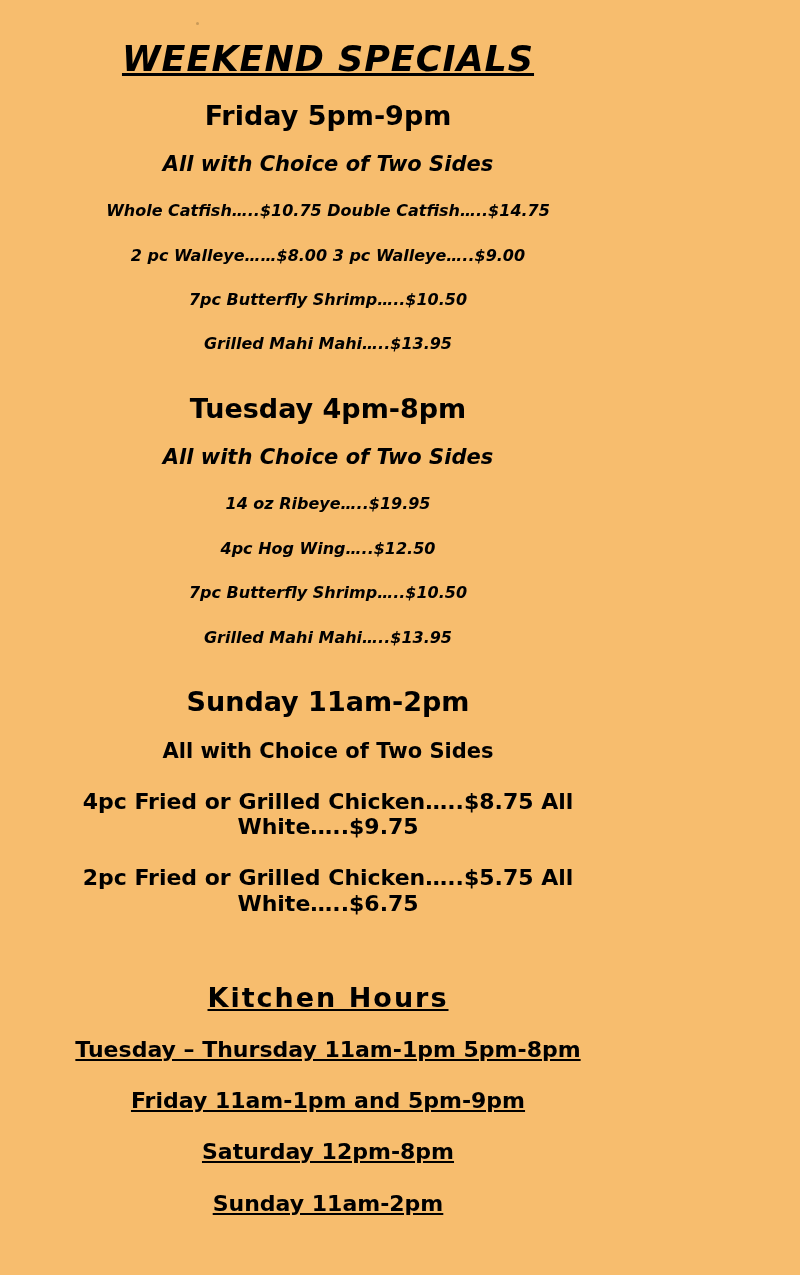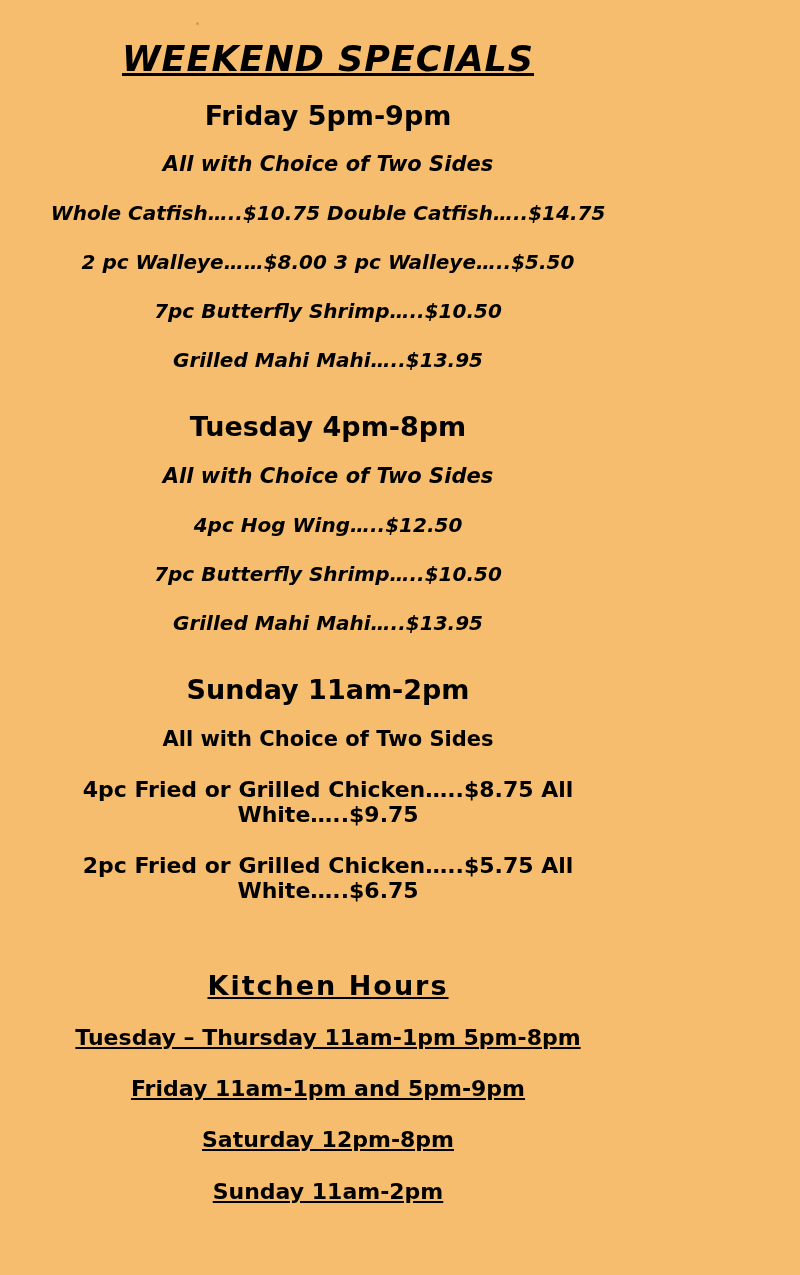--- a/index.html
+++ b/index.html
@@ -47,21 +47,21 @@
     font-weight: bold;
     font-style: italic;
     margin: 0 0 26px 0;
   }
   .subhead {
     font-size: 21px;
     font-weight: bold;
     margin: 0 0 26px 0;
   }
   .item-italic {
-    font-size: 20px;
+    font-size: 16px;
     font-weight: bold;
     font-style: italic;
     margin: 0 0 26px 0;
     line-height: 1.15;
   }
   .item {
     font-size: 22px;
     font-weight: bold;
     margin: 0 0 26px 0;
     line-height: 1.15;
@@ -105,28 +105,29 @@
 
 <div class="wrap">
   <div class="dot-mark"></div>
   <div class="page">
 
     <div class="main-title">WEEKEND SPECIALS</div>
 
     <div class="day-heading-italic">Friday 5pm-9pm</div>
     <div class="subhead-italic">All with Choice of Two Sides</div>
     <div class="item-italic">Whole Catfish…..$10.75   Double Catfish…..$14.75</div>
-    <div class="item-italic">2 pc Walleye……$8.00  3 pc Walleye…..$5.50</div>
+    <div class="item-italic">2 pc Walleye……$8.00  3 pc Walleye…..$9.00</div>
     <div class="item-italic">7pc Butterfly Shrimp…..$10.50</div>
     <div class="item-italic">Grilled Mahi Mahi…..$13.95</div>
 
     <div class="section-gap-friday"></div>
 
     <div class="day-heading-italic">Tuesday 4pm-8pm</div>
     <div class="subhead-italic">All with Choice of Two Sides</div>
+    <div class="item-italic">14 oz Ribeye…..$19.95</div>
     <div class="item-italic">4pc Hog Wing…..$12.50</div>
     <div class="item-italic">7pc Butterfly Shrimp…..$10.50</div>
     <div class="item-italic">Grilled Mahi Mahi…..$13.95</div>
 
     <div class="section-gap-saturday"></div>
 
     <div class="day-heading">Sunday 11am-2pm</div>
     <div class="subhead">All with Choice of Two Sides</div>
     <div class="item">4pc Fried or Grilled Chicken…..$8.75 All White…..$9.75</div>
     <div class="item">2pc Fried or Grilled Chicken…..$5.75 All White…..$6.75</div>

